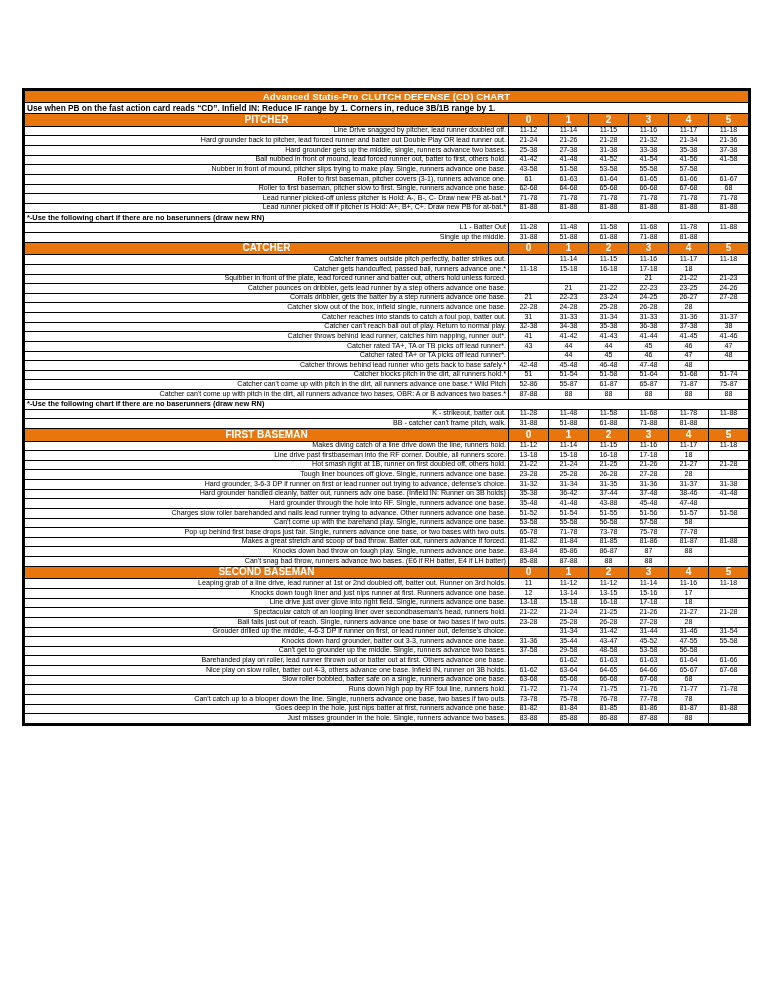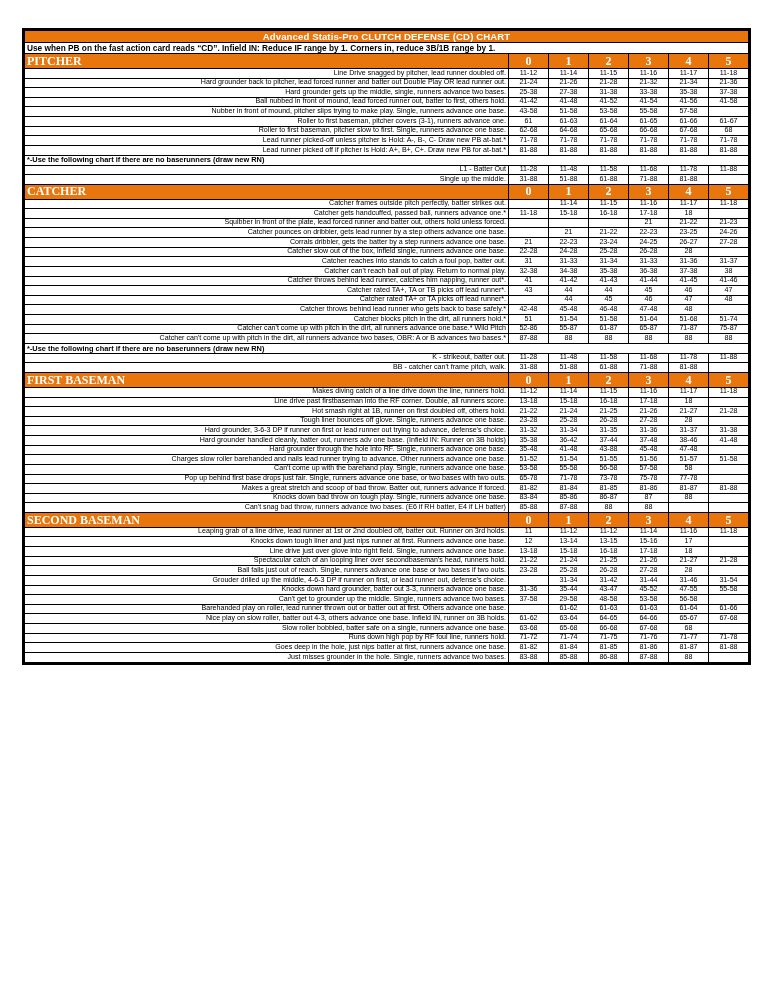--- a/index.html
+++ b/index.html
@@ -11,21 +11,21 @@
     width: 773px;
     height: 1000px;
     font-family: "Liberation Sans", sans-serif;
     color: #000000;
   }
   #page {
     position: relative;
     width: 773px;
     height: 1000px;
     box-sizing: border-box;
-    padding: 28px 22px 0 22px;
+    padding: 88px 22px 0 22px;
   }
   .chart-frame {
     border: 2px solid #000;
     width: 100%;
     box-sizing: border-box;
   }
   table.cd {
     border-collapse: collapse;
     width: 100%;
     table-layout: fixed;
@@ -50,23 +50,23 @@
   }
   .usewhen td {
     font-weight: bold;
     font-size: 8.3px;
     padding: 2.6px 0;
   }
   .sec-head td {
     background: #E8760C;
     color: #ffffff;
     font-weight: bold;
-    font-size: 12px;
+    text-align: center;
+    font-size: 10px;
     padding: 1.4px 0;
-    font-family: Liberation Serif, serif;
   }
   .sec-head td.num {
     background: #E8760C;
     color: #ffffff;
   }
   .desc {
     text-align: right;
     padding-left: 3px;
   }
   .num {
@@ -616,20 +616,29 @@
           <tr>
             <td class="desc">Runs down high pop by RF foul line, runners hold.</td>
             <td class="num">71-72</td>
             <td class="num">71-74</td>
             <td class="num">71-75</td>
             <td class="num">71-76</td>
             <td class="num">71-77</td>
             <td class="num">71-78</td>
           </tr>
           <tr>
+            <td class="desc">Can't catch up to a blooper down the line.  Single, runners advance one base, two bases if two outs.</td>
+            <td class="num">73-78</td>
+            <td class="num">75-78</td>
+            <td class="num">76-78</td>
+            <td class="num">77-78</td>
+            <td class="num">78</td>
+            <td class="num"></td>
+          </tr>
+          <tr>
             <td class="desc">Goes deep in the hole, just nips batter at first, runners advance one base.</td>
             <td class="num">81-82</td>
             <td class="num">81-84</td>
             <td class="num">81-85</td>
             <td class="num">81-86</td>
             <td class="num">81-87</td>
             <td class="num">81-88</td>
           </tr>
           <tr>
             <td class="desc">Just misses grounder in the hole.  Single, runners advance two bases.</td>

